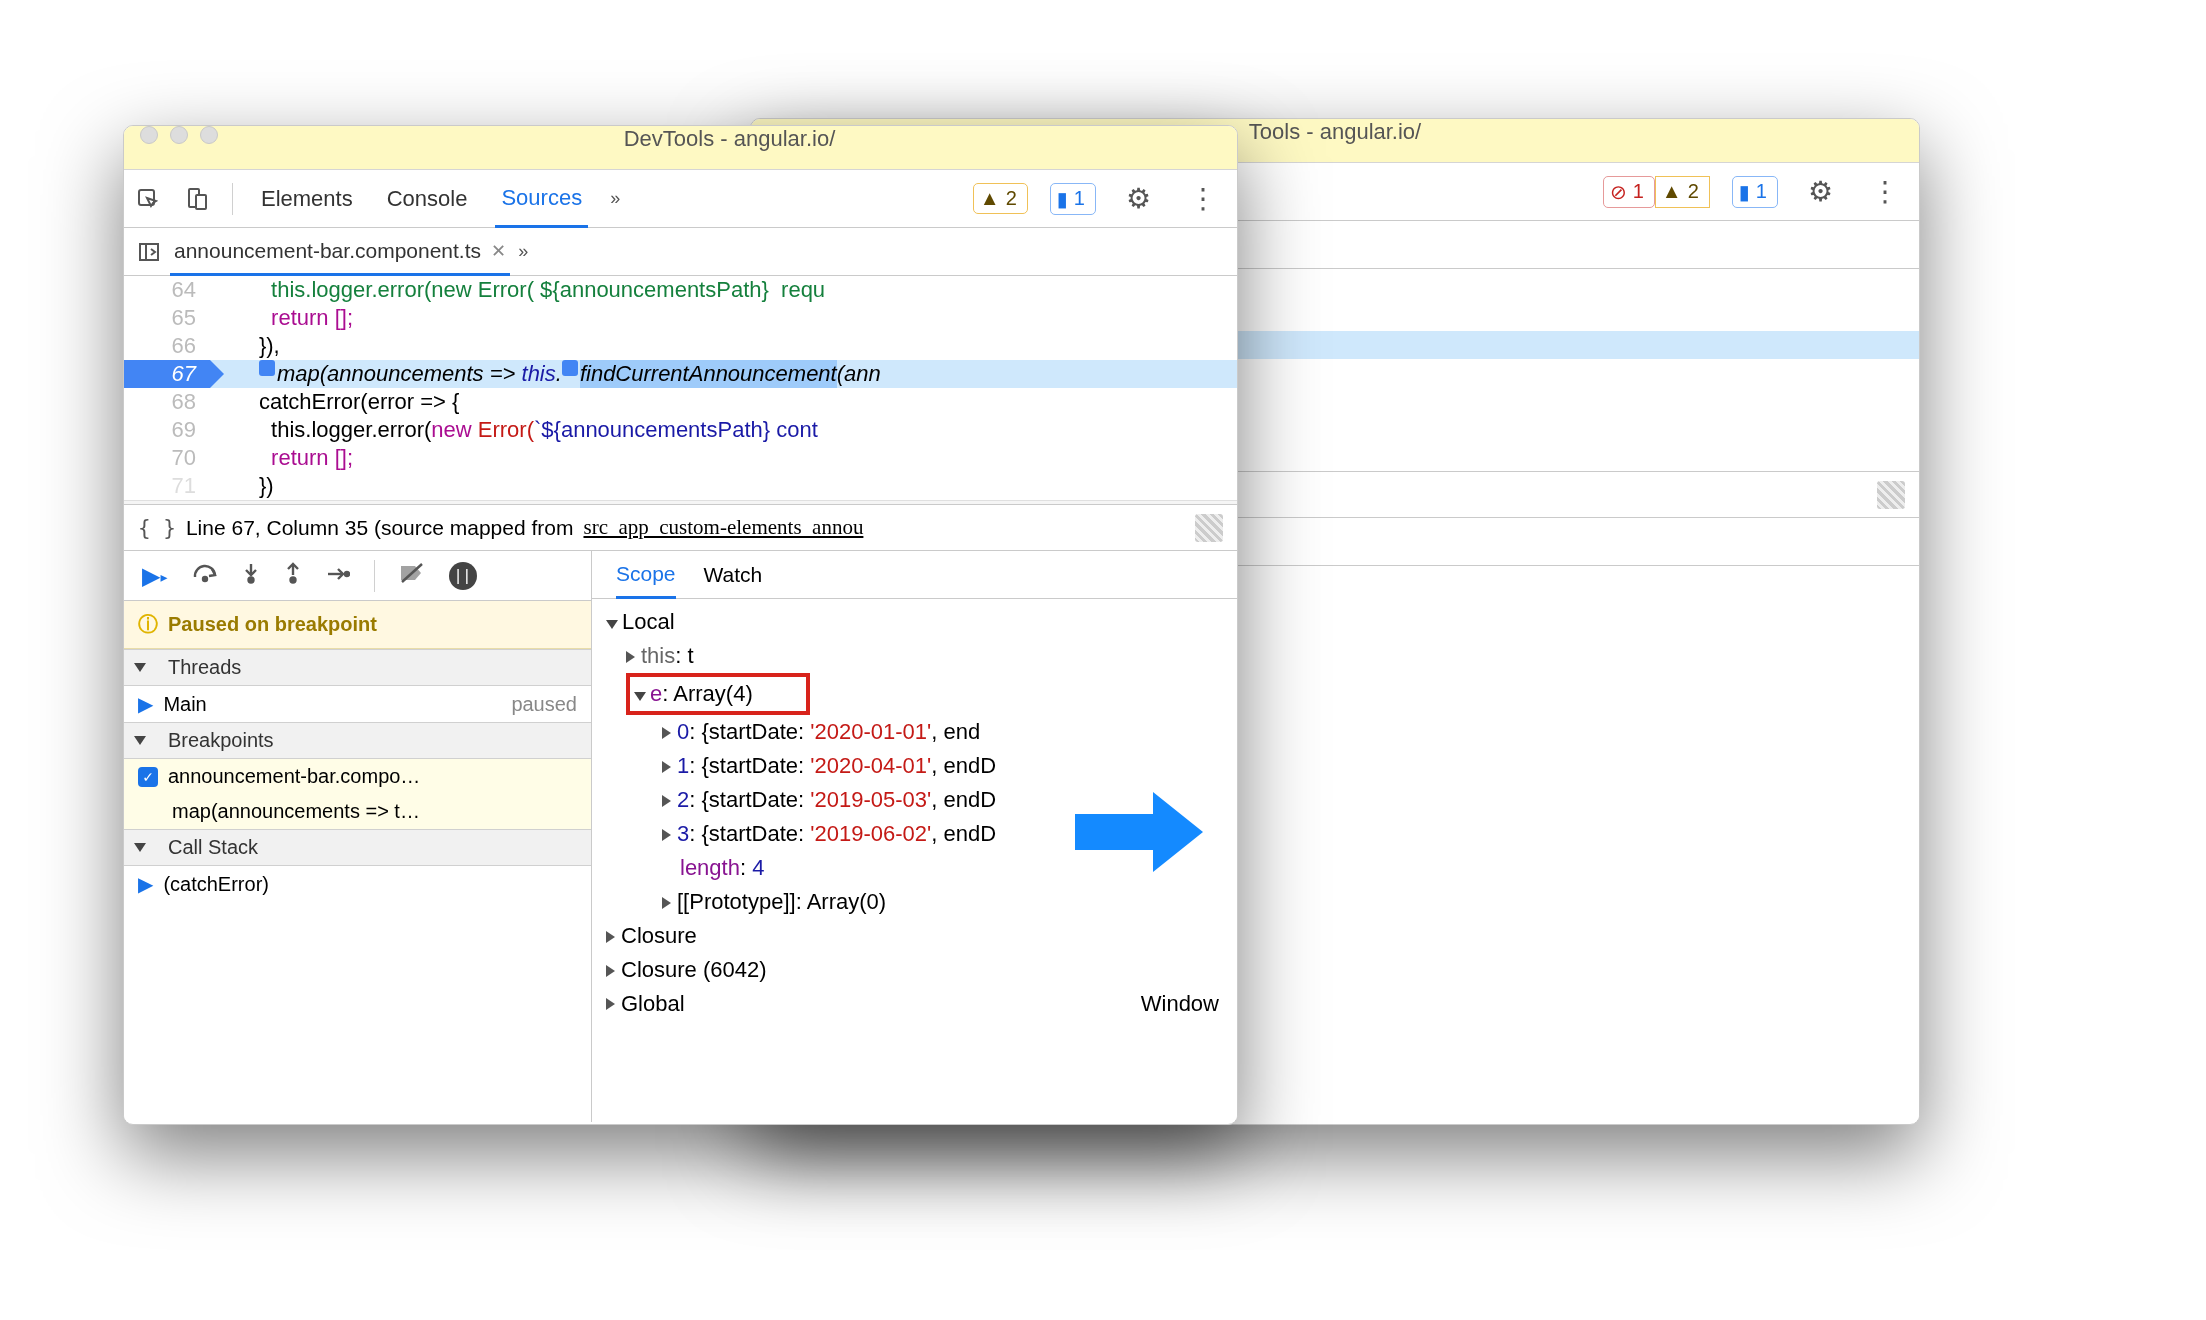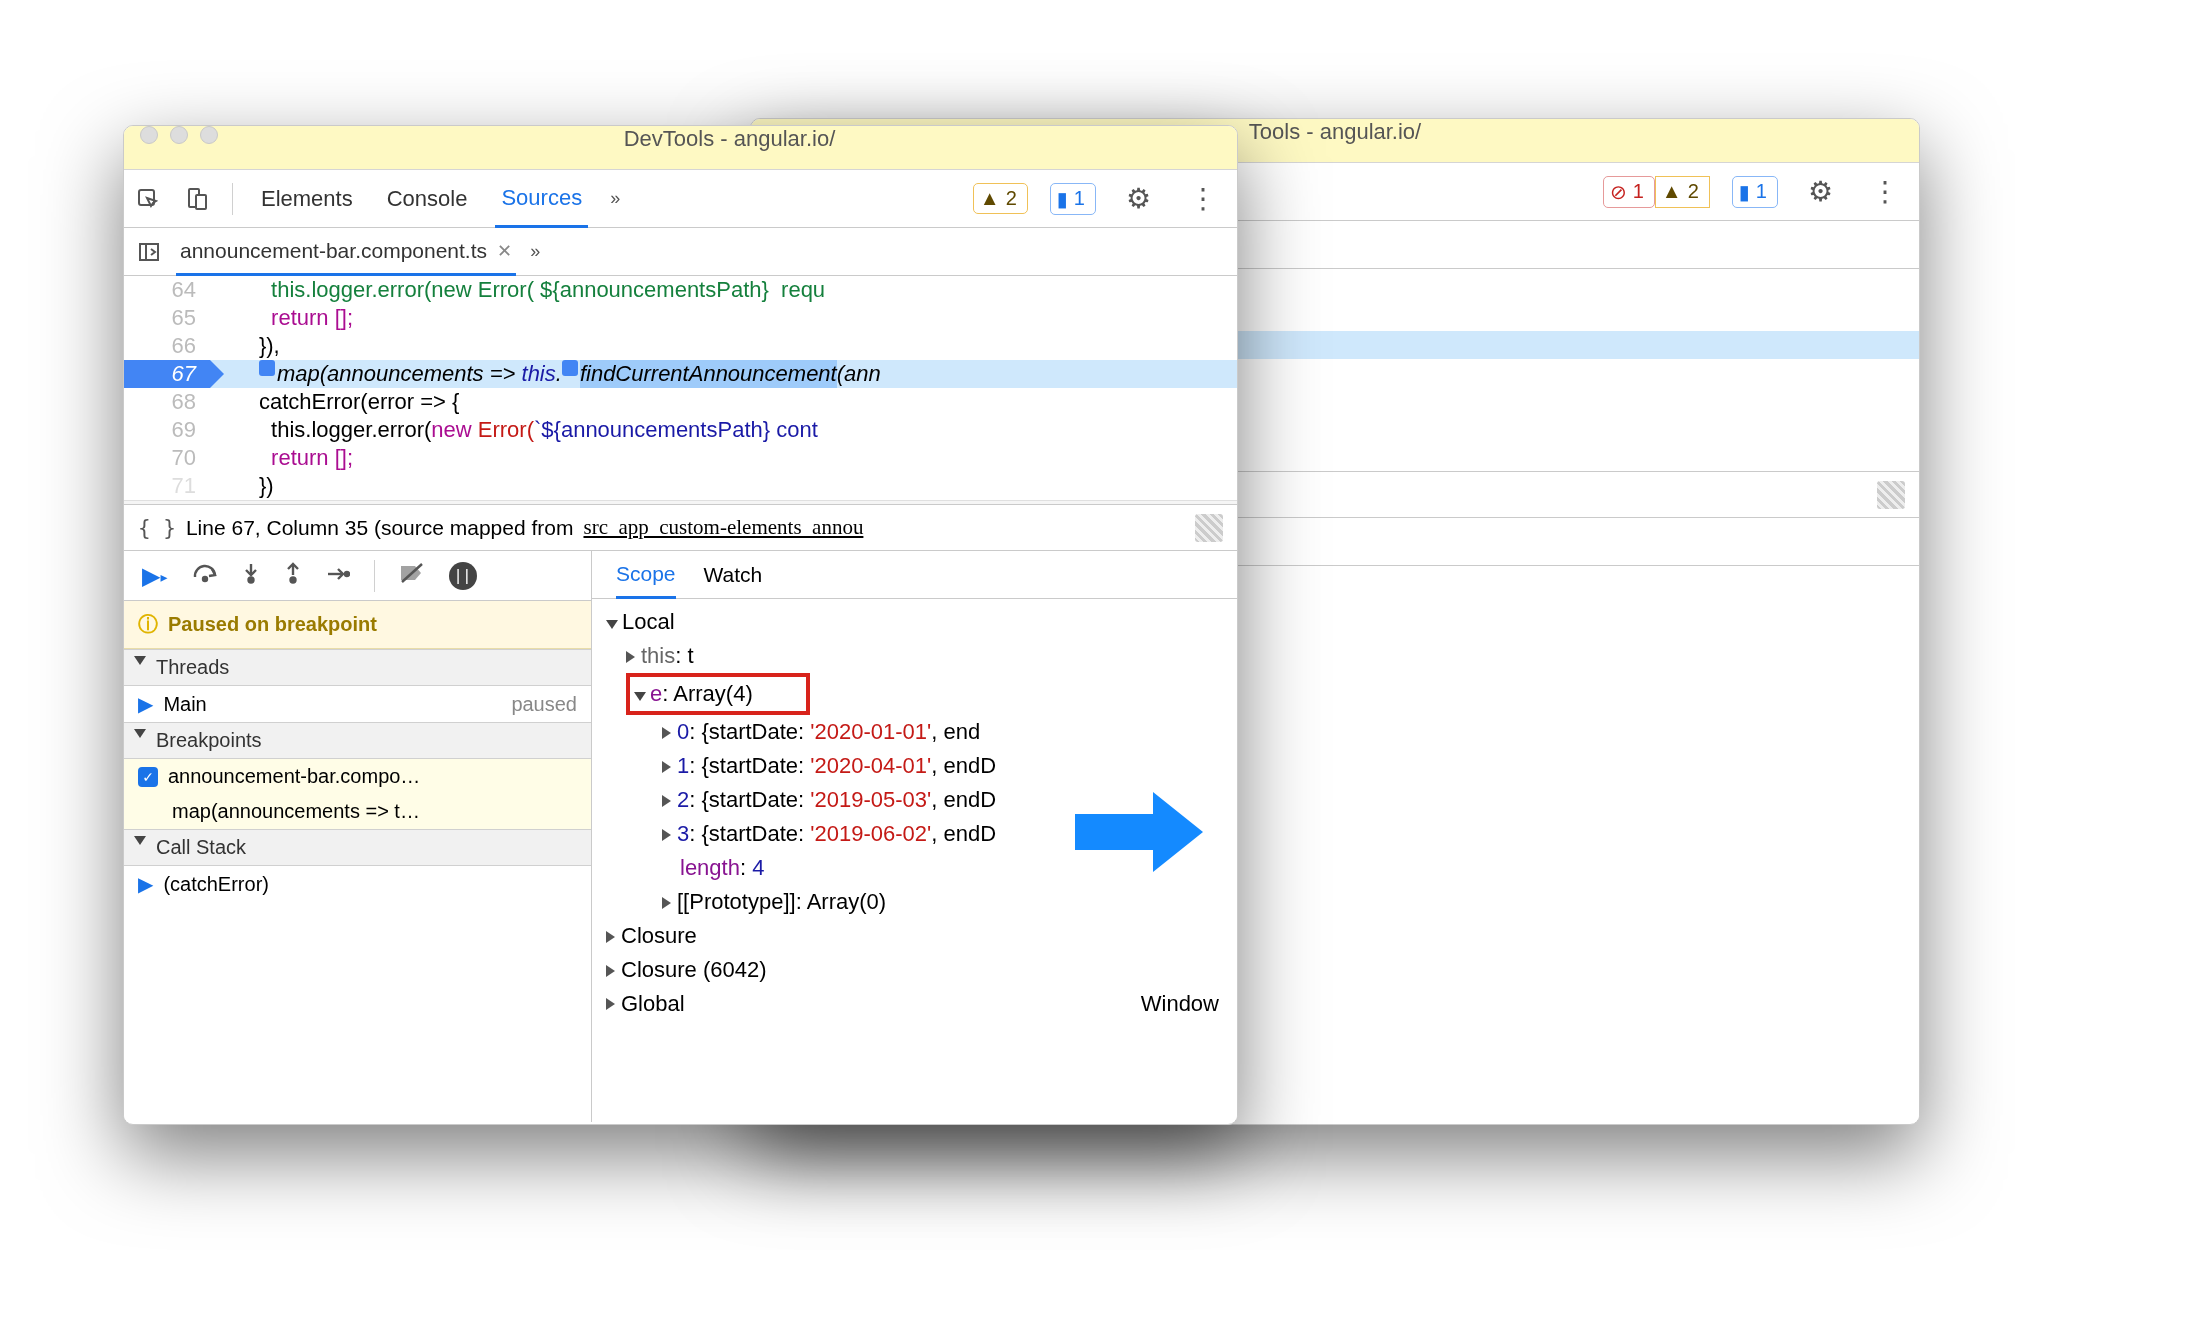--- a/index.html
+++ b/index.html
@@ -21,21 +21,21 @@
 .tab { font-size:22px; color:#333; height:58px; display:flex; align-items:center; padding:0 6px; }
 .tab.active { color:#1a73e8; border-bottom:3px solid #1a73e8; margin-bottom:-1px; }
 .chev { color:#555; font-size:18px; }
 .sp { flex:1; }
 .badge { border:1.5px solid; border-radius:5px; padding:3px 10px 3px 6px; font-size:20px; display:inline-flex; align-items:center; gap:6px; }
 .badge-warn { border-color:#f0c157; color:#5f4900; }
 .badge-inf { border-color:#88b7f7; color:#1a73e8; }
 .badge-err { border-color:#e69a9a; color:#c5221f; }
 .gear,.dots { font-size:28px; color:#555; padding:0 8px; }
 
-.tabs2 { height:48px; border-bottom:1px solid #cacaca; display:flex; align-items:center; padding:0 12px; gap:14px; background:#fff; }
+.tabs2 { height:48px; border-bottom:1px solid #cacaca; display:flex; align-items:center; padding:0 12px; gap:8px; background:#fff; }
 .ftab { font-size:21px; color:#333; display:flex; align-items:center; gap:10px; padding:0 4px; height:48px; }
 .ftab.sel { border-bottom:3px solid #1a73e8; margin-bottom:-1px; }
 .xclose { color:#888; font-size:18px; }
 
 .code { position:relative; overflow:hidden; font-size:22px; }
 .ln { display:flex; white-space:pre; height:28px; line-height:28px; }
 .gutbox { width:86px; flex:0 0 86px; text-align:right; color:#bbb; padding-right:14px; }
 .cur .gutbox { background:#4285f4; color:#fff; position:relative; }
 .cur .gutbox::after { content:''; position:absolute; left:86px; top:0; border:14px solid transparent; border-left-color:#4285f4; }
 .cur { background:#cfe8fc;font-style:italic; }
@@ -53,21 +53,21 @@
 .split { display:flex; border-top:1px solid #cacaca; }
 .pane-l { border-right:1px solid #cacaca; background:#fff; display:flex; flex-direction:column; }
 .pane-r { flex:1; background:#fff; display:flex; flex-direction:col; flex-direction:column; }
 
 .dbgbar { height:50px; display:flex; align-items:center; gap:24px; padding:0 18px; border-bottom:1px solid #cacaca; }
 .play { color:#1a73e8; font-size:24px; }
 .gray { color:#666; font-size:22px; }
 .darkcirc { width:28px;height:28px;border-radius:50%;background:#444;color:#fff;display:inline-flex;align-items:center;justify-content:center;font-size:16px; }
 
 .paused { background:#fff8e1; border-bottom:1px solid #e8dca8; padding:10px 14px; font-size:20px; font-weight:600; color:#9a7b00; display:flex; align-items:center; gap:10px; }
-.section-h { background:#f1f1f1; border-top:1px solid #d0d0d0; border-bottom:1px solid #d0d0d0; padding:6px 10px; font-size:20px; color:#333; display:flex; align-items:flex-start; gap:6px; }
+.section-h { background:#f1f1f1; border-top:1px solid #d0d0d0; border-bottom:1px solid #d0d0d0; padding:6px 10px; font-size:20px; color:#333; display:flex; align-items:center; gap:18px; }
 .tri { display:inline-block; width:0;height:0;border-left:6px solid transparent;border-right:6px solid transparent;border-top:9px solid #444; margin-right:4px; }
 .tri-r { display:inline-block; width:0;height:0;border-top:6px solid transparent;border-bottom:6px solid transparent;border-left:9px solid #555; margin-right:6px; }
 .row { padding:6px 14px; font-size:20px; display:flex; align-items:center; gap:10px; }
 .row .rt { margin-left:auto; color:#888; }
 .chk { width:20px;height:20px;background:#1a73e8;border-radius:4px;display:inline-flex;align-items:center;justify-content:center;color:#fff;font-size:14px;}
 .bprow { background:#fffde7; }
 
 .scopebar { height:48px; border-bottom:1px solid #cacaca; display:flex; align-items:center; gap:28px; padding:0 24px; font-size:21px; }
 .scopebar .sel { color:#1a73e8; border-bottom:3px solid #1a73e8; height:48px; display:flex; align-items:center; margin-bottom:-1px;}
 .tree { font-size:22px; line-height:34px; padding:6px 10px 6px 14px; }

